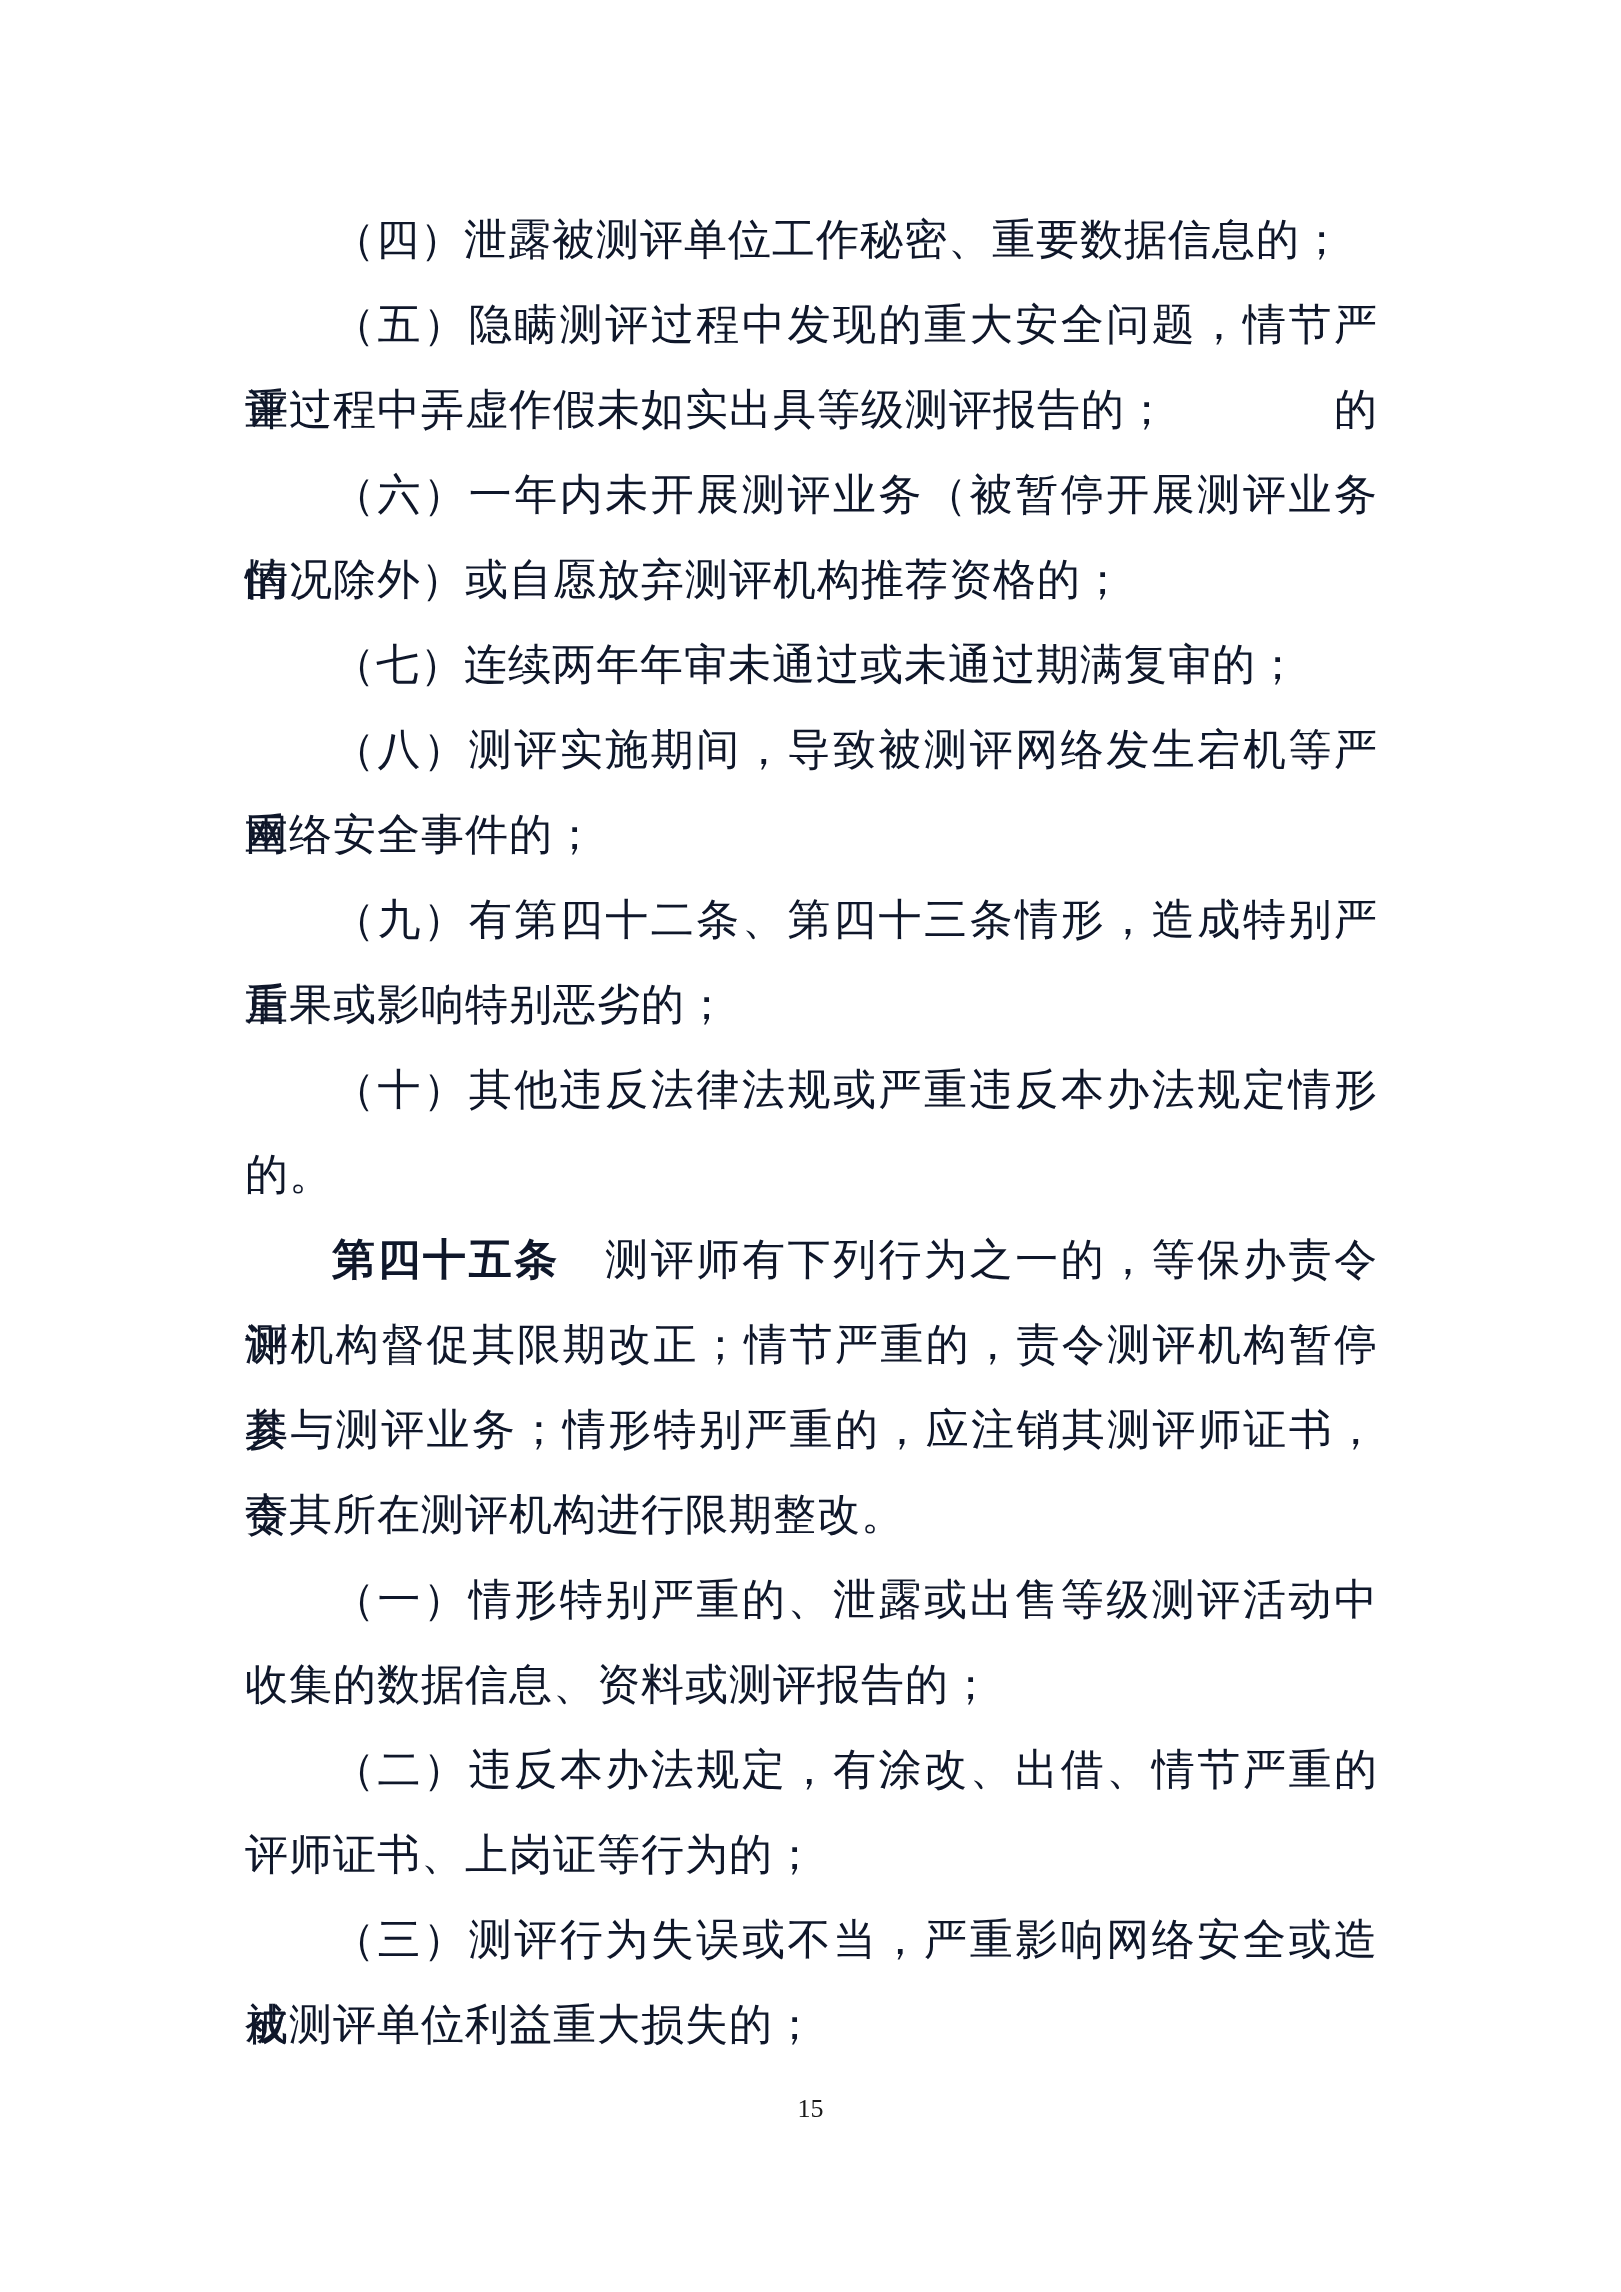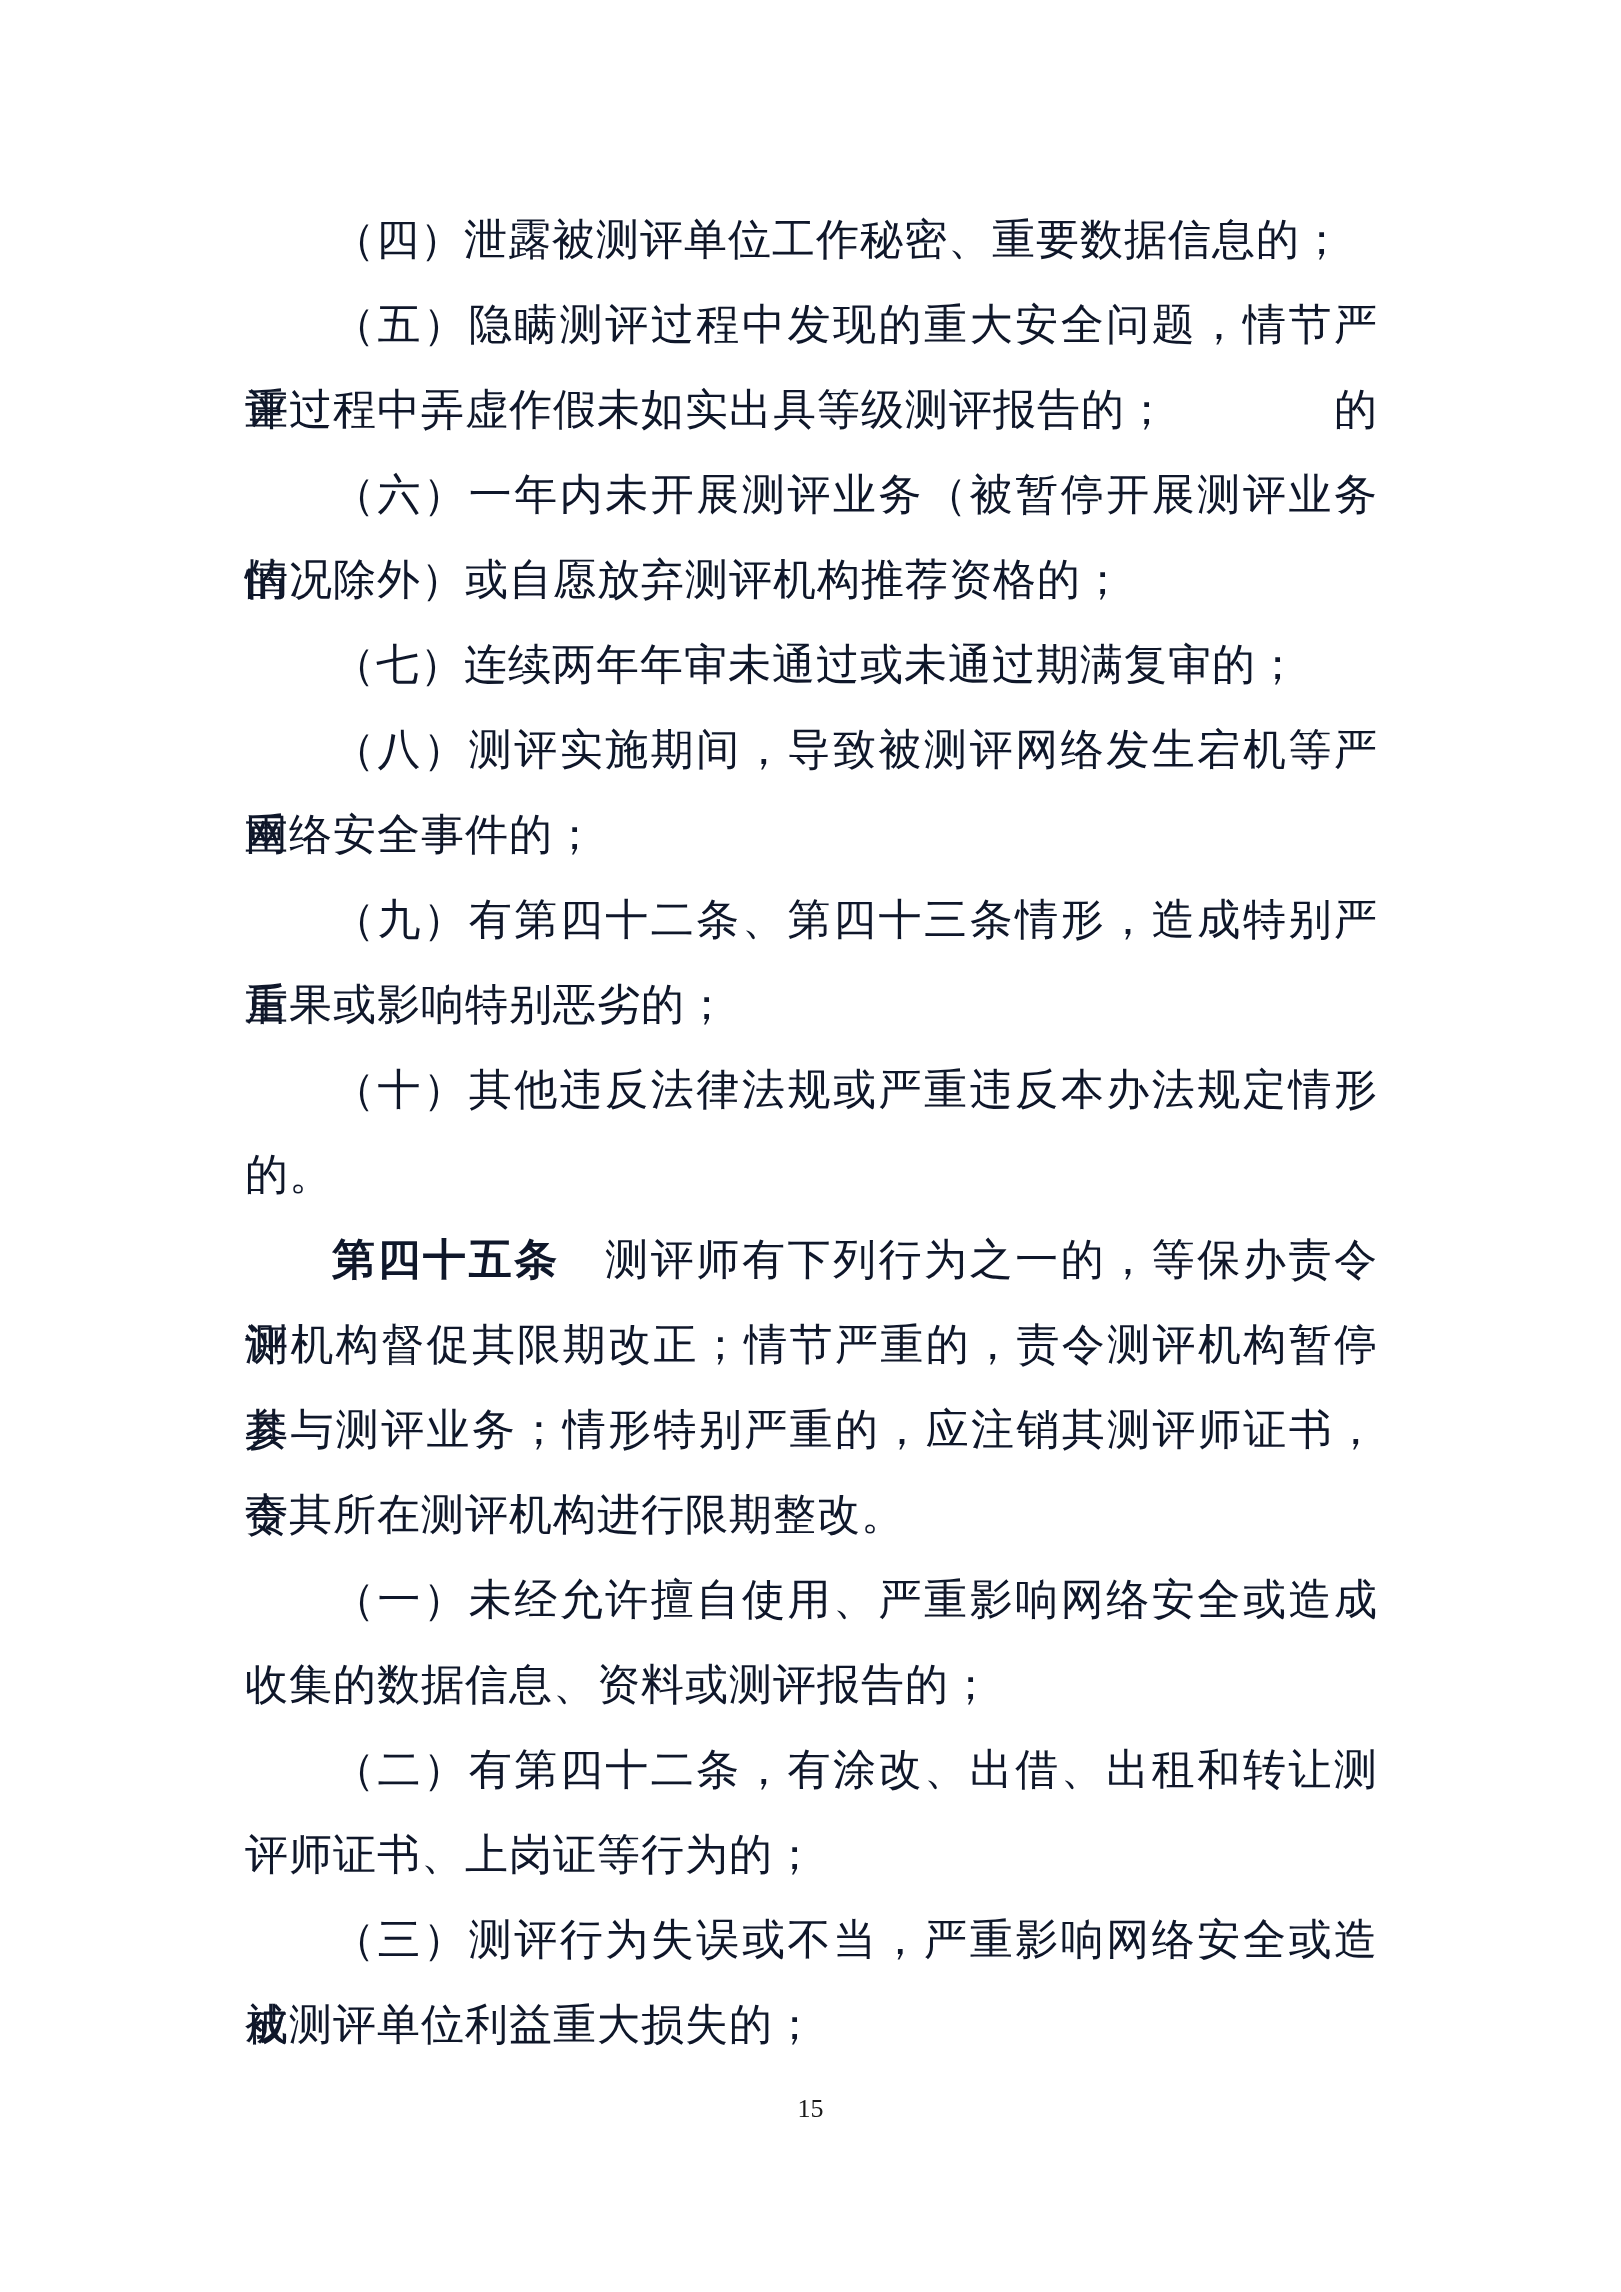--- a/index.html
+++ b/index.html
@@ -71,23 +71,23 @@
     <div class="line indent fill">（九）有第四十二条、第四十三条情形，造成特别严重</div>
     <div class="line">后果或影响特别恶劣的；</div>
     <div class="line indent fill">（十）其他违反法律法规或严重违反本办法规定情形</div>
     <div class="line">的。</div>
     <div class="line indent fill">
       <b class="term">第四十五条</b><span>　测评师有下列行为之一的，等保办责令测</span>
     </div>
     <div class="line fill">评机构督促其限期改正；情节严重的，责令测评机构暂停其</div>
     <div class="line fill">参与测评业务；情形特别严重的，应注销其测评师证书，责</div>
     <div class="line">令其所在测评机构进行限期整改。</div>
-    <div class="line indent fill">（一）未经允许擅自使用、严重影响网络安全或造成</div>
+    <div class="line indent fill">（一）情形特别严重的、泄露或出售等级测评活动中</div>
     <div class="line">收集的数据信息、资料或测评报告的；</div>
-    <div class="line indent fill">（二）有第四十二条，有涂改、出借、出租和转让测</div>
+    <div class="line indent fill">（二）违反本办法规定，有涂改、出借、情节严重的</div>
     <div class="line">评师证书、上岗证等行为的；</div>
     <div class="line indent fill">（三）测评行为失误或不当，严重影响网络安全或造成</div>
     <div class="line">被测评单位利益重大损失的；</div>
   </main>
 
   <footer class="page-number">15</footer>
 
 </div>
 
 

